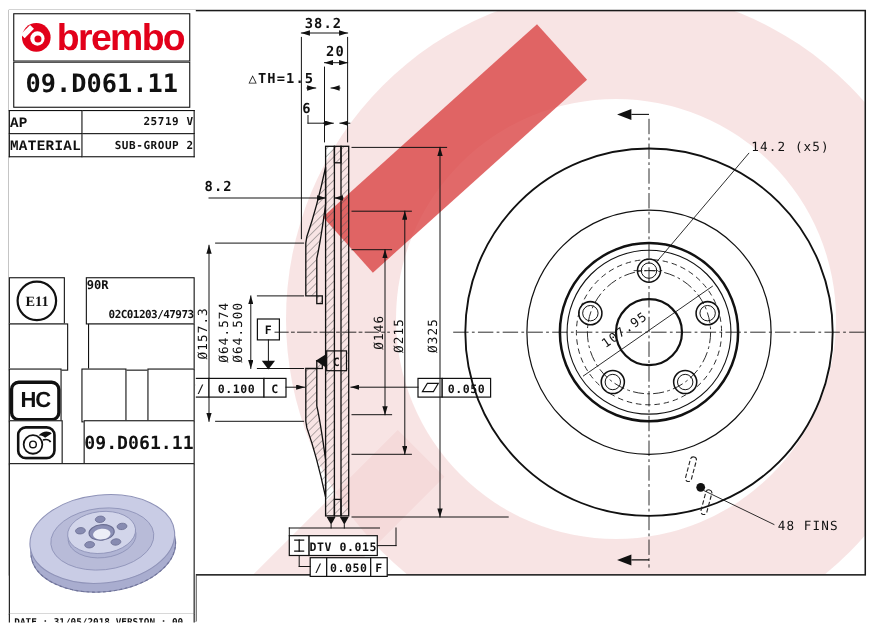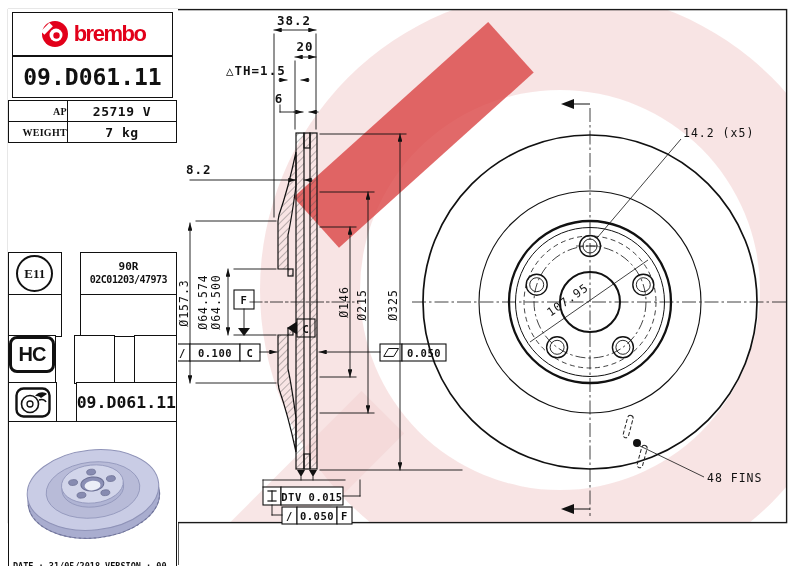--- a/index.html
+++ b/index.html
@@ -5,37 +5,37 @@
   html,body{margin:0;padding:0;background:#fff;}
   body{width:800px;height:566px;position:relative;overflow:hidden;font-family:"Liberation Sans",sans-serif;color:#111;}
   svg text{fill:#111;}
   .dim{font-family:"DejaVu Sans Mono",monospace;font-size:11.5px;letter-spacing:1px;}
   .dimb{font-family:"DejaVu Sans Mono",monospace;font-size:12.5px;font-weight:bold;letter-spacing:1px;}
   .frm{font-family:"DejaVu Sans Mono",monospace;font-size:10.5px;font-weight:bold;letter-spacing:0.5px;}
   #drawing{position:absolute;left:0;top:0;z-index:1;}
   #panel{position:absolute;left:8px;top:9px;width:170px;height:556px;z-index:2;background:#fff;}
   .cell{position:absolute;border:1.6px solid #111;background:#fff;box-sizing:border-box;}
   .logo-box{left:4px;top:3px;width:161px;height:44px;display:flex;align-items:center;justify-content:center;gap:4px;}
-  .brand-word{font-size:22px;font-weight:bold;letter-spacing:-1.5px;font-family:"Liberation Sans",sans-serif;}
+  .brand-word{font-size:34px;font-weight:bold;letter-spacing:-1.5px;font-family:"Liberation Sans",sans-serif;}
   .pn-box{left:4px;top:47px;width:161px;height:42px;display:flex;align-items:center;justify-content:center;}
   .pn-text{font-family:"DejaVu Sans Mono",monospace;font-weight:bold;font-size:23px;letter-spacing:0px;}
   table.spec{position:absolute;left:0;top:91px;width:169px;border-collapse:collapse;}
   table.spec td{border:1.6px solid #111;padding:0;height:20.2px;}
-  td.lab{width:58px;font-size:10px;font-weight:bold;text-align:right;letter-spacing:0.3px;font-family:Liberation Serif, serif;}
-  td.val{font-family:"DejaVu Sans Mono",monospace;font-weight:bold;font-size:13px;text-align:center;letter-spacing:0.5px;}
+  td.lab{width:58px;font-size:13px;font-weight:bold;text-align:left;letter-spacing:0.3px;font-family:Liberation Mono, monospace;}
+  td.val{font-family:"DejaVu Sans Mono",monospace;font-weight:bold;font-size:10px;text-align:right;letter-spacing:0.5px;}
   .lrow{position:absolute;display:flex;gap:20px;}
   .e11-row{left:0;top:243px;width:169px;height:43px;}
   .e11-cell{width:60px;display:flex;align-items:center;justify-content:center;}
   .e11-circle{width:33px;height:33px;border:2px solid #111;border-radius:50%;display:flex;align-items:center;justify-content:center;font-weight:bold;font-size:13px;font-family:"Liberation Serif",serif;}
-  .e11-right{width:109px;display:flex;flex-direction:column;align-items:center;justify-content:center;line-height:1.25;}
+  .e11-right{width:109px;display:flex;justify-content:center;line-height:1.25;}
   .hom1{font-size:11px;font-weight:bold;font-family:"DejaVu Sans Mono",monospace;}
-  .hom2{font-size:10px;font-weight:bold;font-family:"DejaVu Sans Mono",monospace;letter-spacing:-0.5px;}
+  .hom2{font-size:10px;font-weight:bold;font-family:"DejaVu Sans Mono",monospace;letter-spacing:-0.5px;margin-top:28px;}
   .empty-row{left:0;top:284.5px;width:169px;height:43px;}
   .hc-row{left:0;top:326px;width:169px;height:48.5px;}
-  .hc-cell{width:60px;display:flex;align-items:flex-start;justify-content:center;}
+  .hc-cell{width:60px;display:flex;align-items:flex-end;justify-content:center;}
   .hc-badge{width:40px;height:31px;border:3px solid #111;border-radius:8px;display:flex;align-items:center;justify-content:center;font-weight:bold;font-size:20px;letter-spacing:-1px;font-family:"Liberation Sans",sans-serif;}
   .icon-row{left:0;top:373px;width:169px;height:40.5px;}
   .icon-cell{width:60px;display:flex;align-items:center;justify-content:center;}
   .pn2-cell{width:109px;display:flex;align-items:center;justify-content:center;font-family:"DejaVu Sans Mono",monospace;font-weight:bold;font-size:16.5px;}
   .photo-box{left:0;top:412px;width:169px;height:138px;display:flex;align-items:center;justify-content:center;}
   .date-row{left:0;top:549px;width:169px;height:16px;border-top:none;display:flex;align-items:center;padding-left:4px;font-family:"DejaVu Sans Mono",monospace;font-weight:bold;font-size:8.5px;letter-spacing:0px;}
 </style>
 </head>
 <body>
 
@@ -262,22 +262,22 @@
     <span class="pn-text">09.D061.11</span>
   </div>
 
   <table class="spec">
     <tbody>
         <tr>
           <td class="lab">AP</td>
           <td class="val">25719 V</td>
         </tr>
     <tr>
-          <td class="lab">WEIGHT</td>
-          <td class="val">7 kg</td>
+          <td class="lab">MATERIAL</td>
+          <td class="val">SUB-GROUP 2</td>
         </tr>
   </tbody>
     </table>
 
   <div class="lrow e11-row">
     <div class="cell e11-cell" style="position:relative;">
       <div class="e11-circle">E11</div>
     </div>
     <div class="cell e11-right" style="position:relative;margin-left:-1.6px;">
       <span class="hom1">90R</span>

